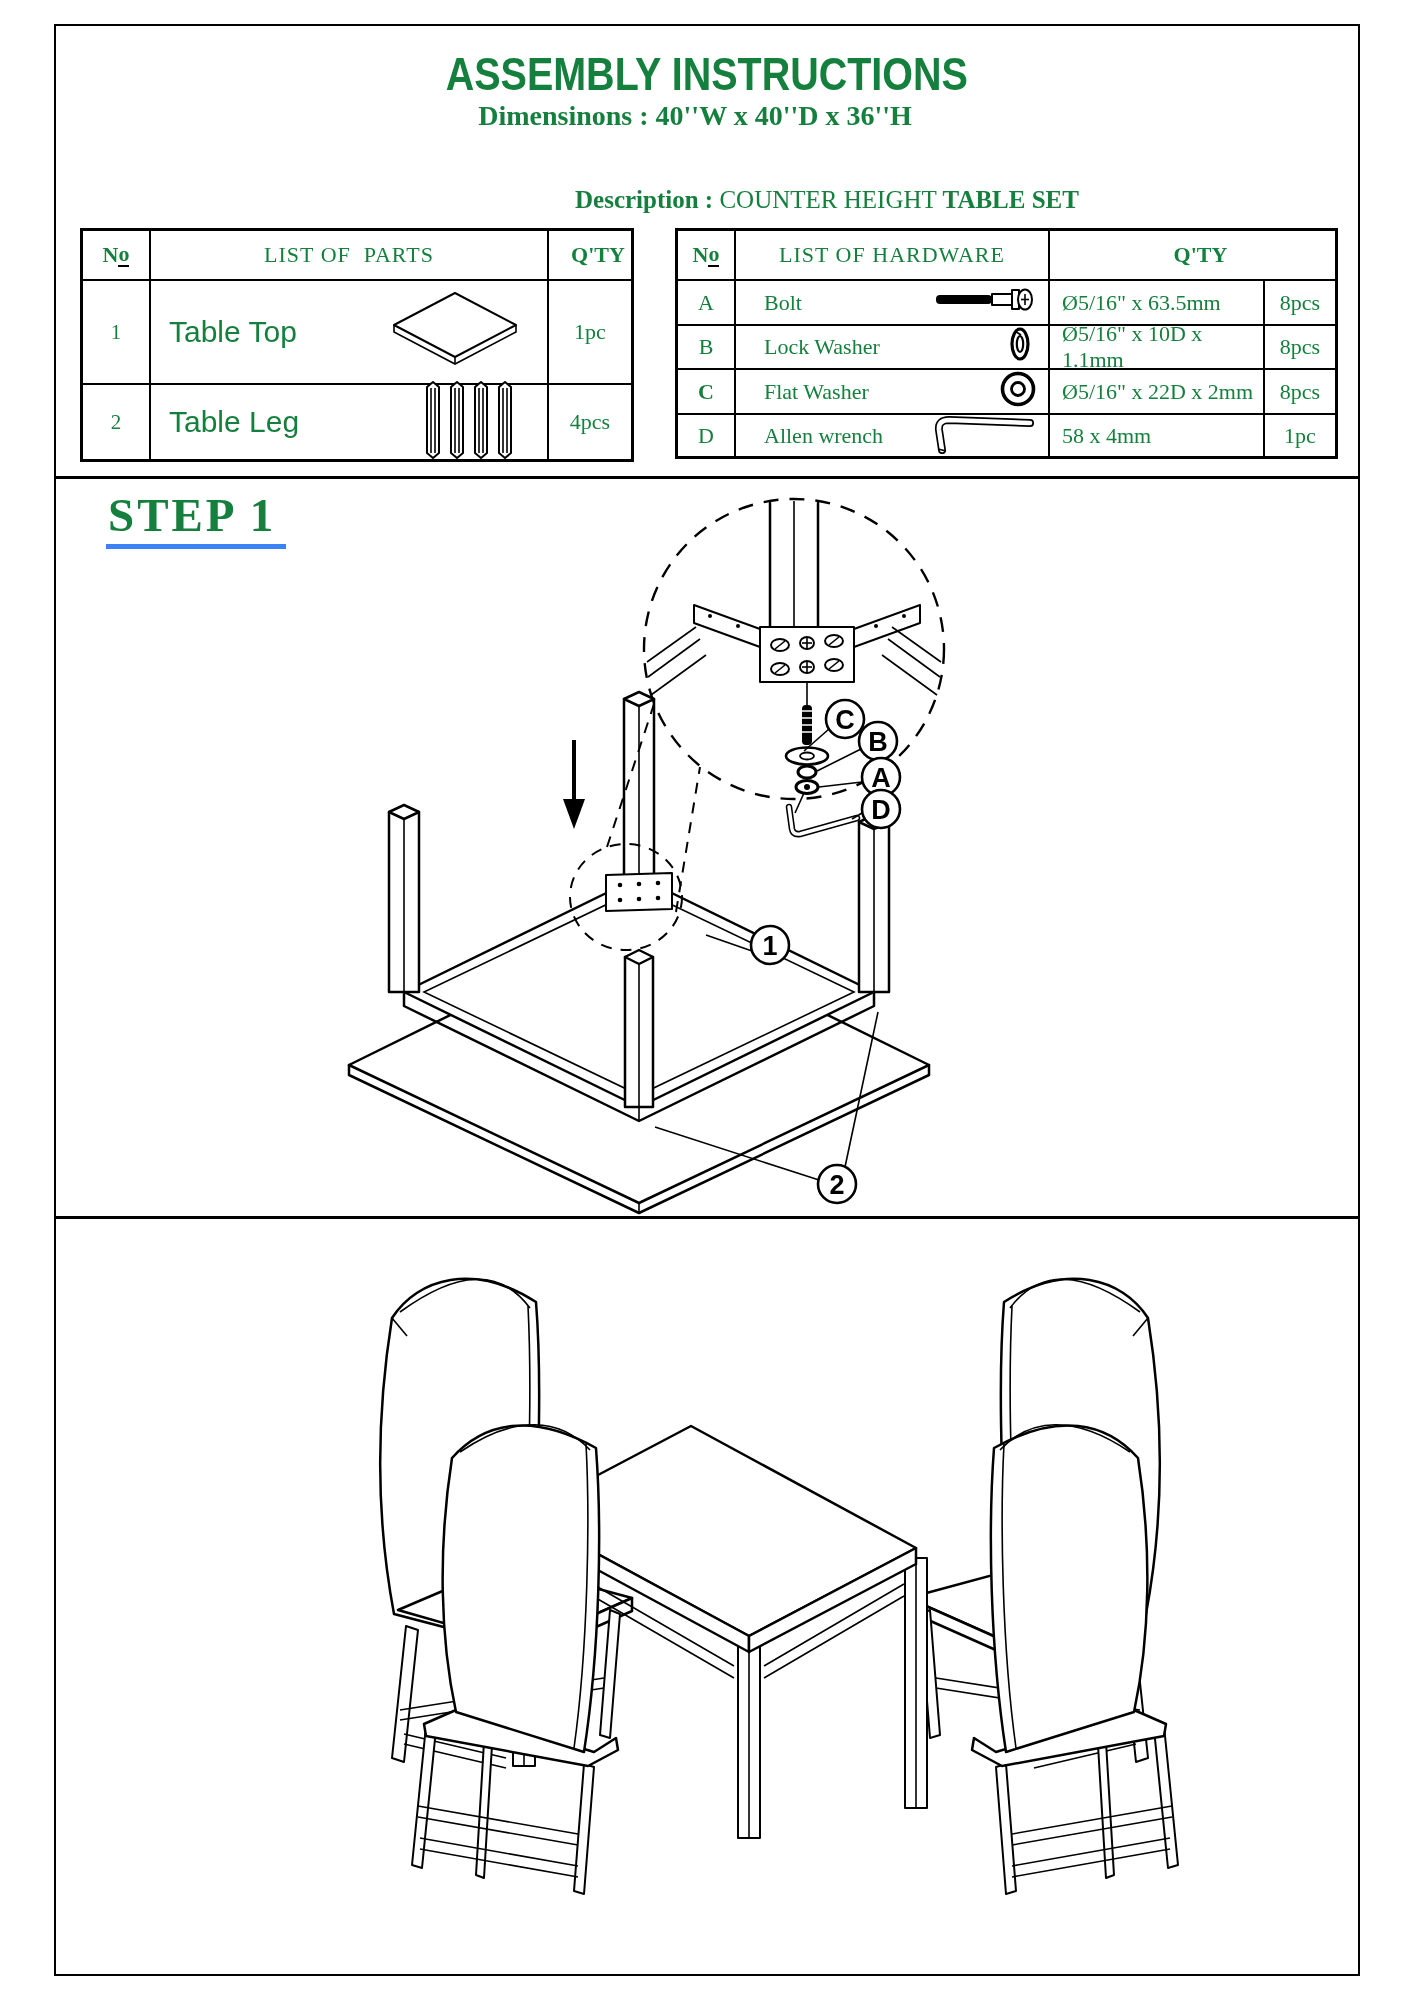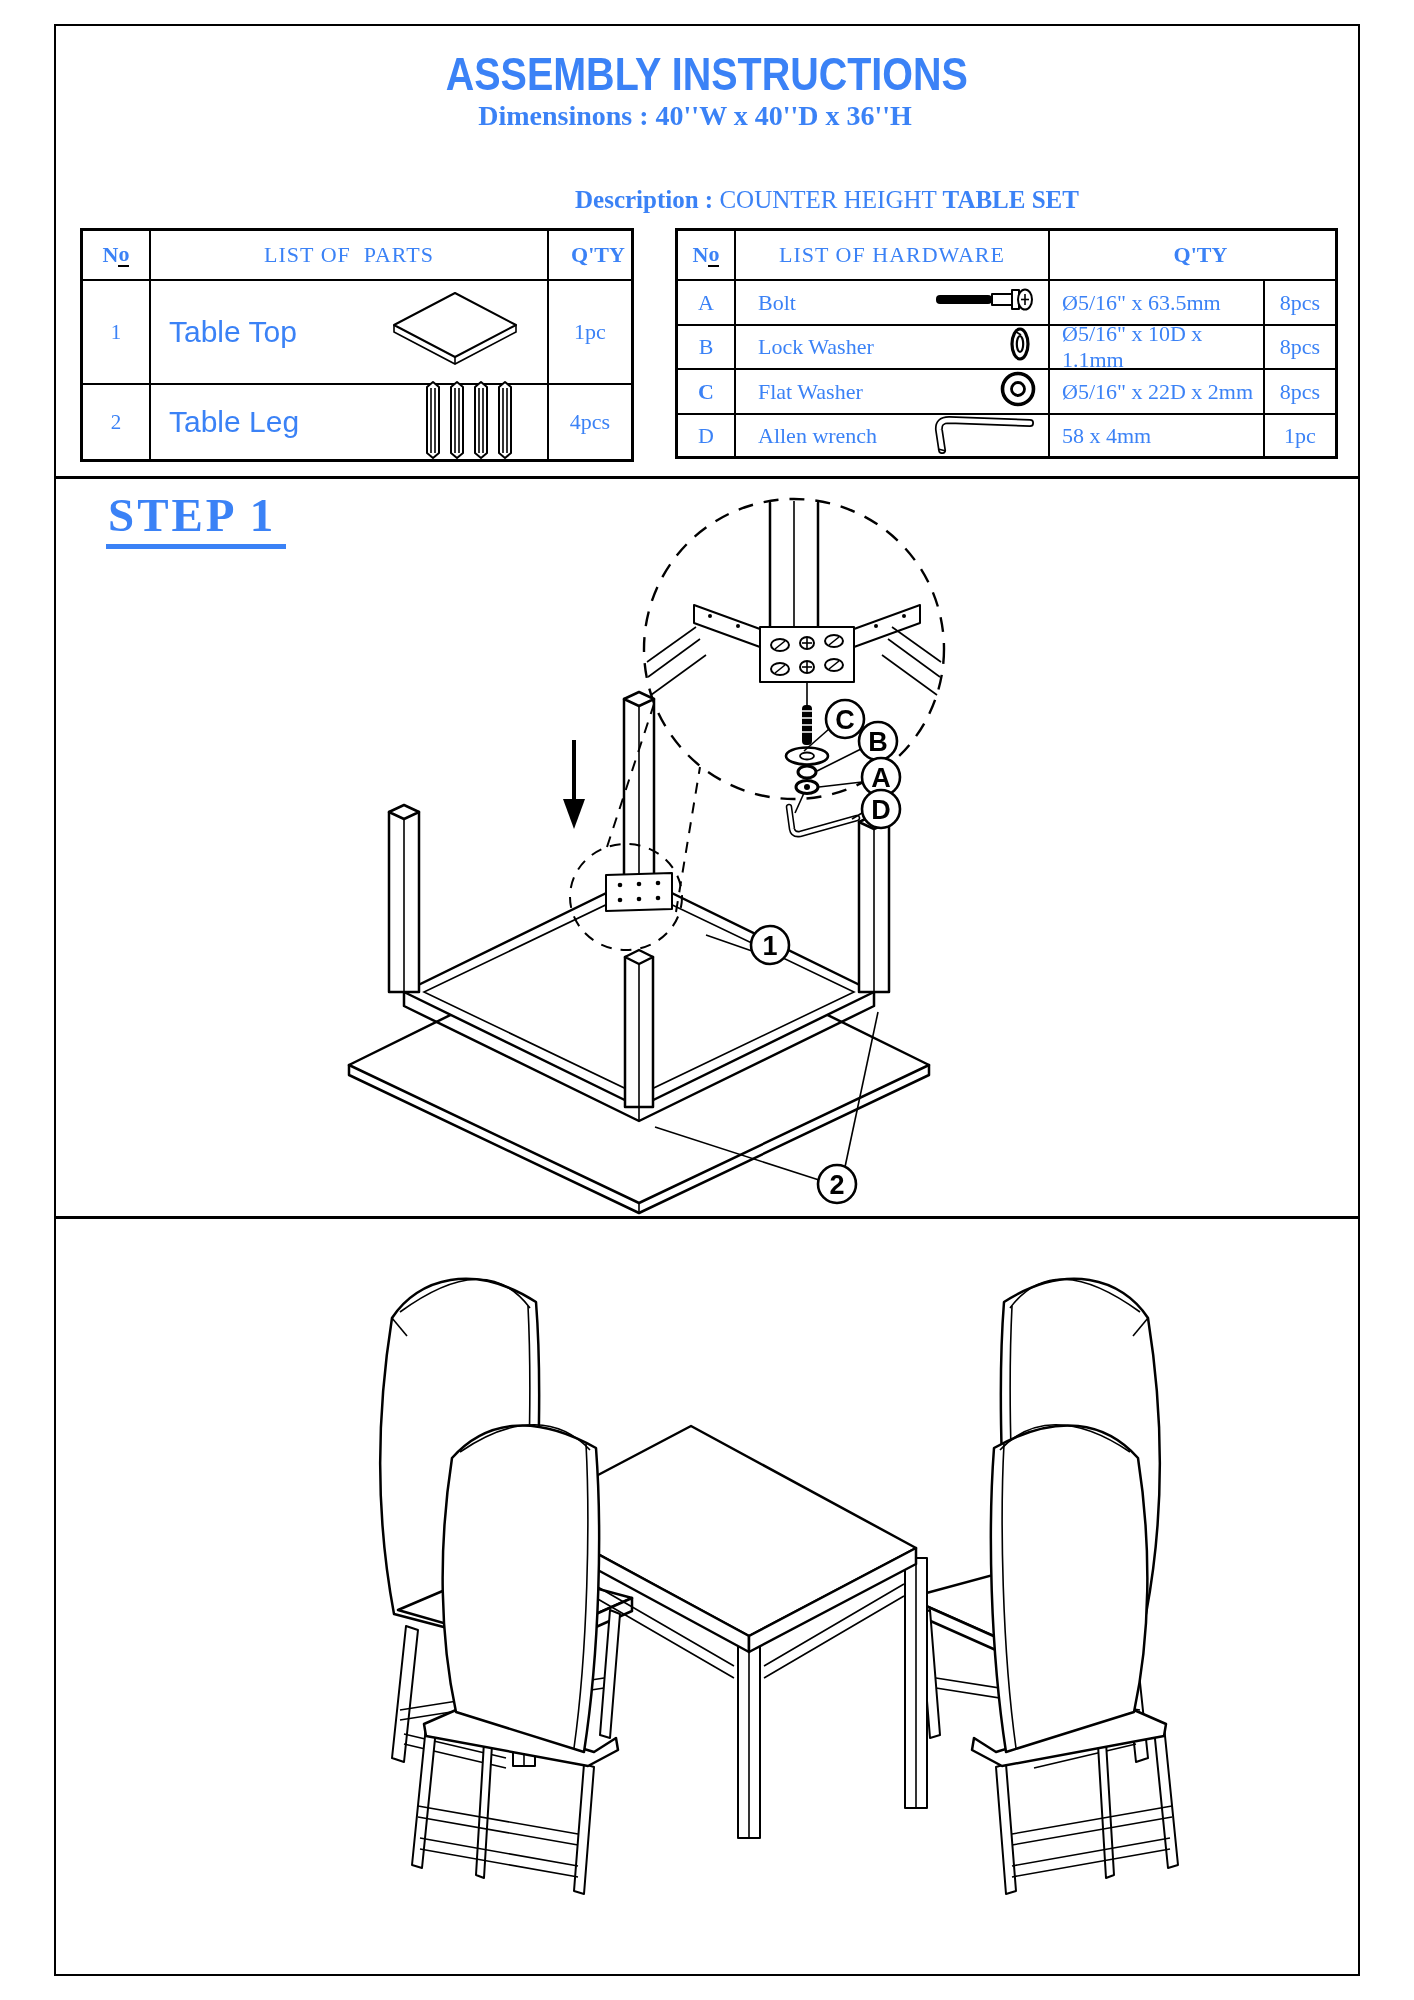--- a/index.html
+++ b/index.html
@@ -1,17 +1,17 @@
 <!DOCTYPE html>
 <html><head>
 <meta charset="utf-8">
 <style>
   html,body{margin:0;padding:0;background:#e8e8e8;}
   .page{position:relative;width:1414px;height:2000px;background:#ffffff;margin:0 auto;
-        font-family:"Liberation Serif",serif;color:#3b82f6;overflow:hidden;}
+        font-family:"Liberation Serif",serif;color:#15803d;overflow:hidden;}
   .frame{position:absolute;left:54px;top:24px;width:1302px;height:1948px;border:2px solid #000;}
   .divider{position:absolute;left:54px;width:1306px;height:3px;background:#000;}
   .title{position:absolute;left:54px;top:46px;width:1306px;text-align:center;}
   .title span{display:inline-block;transform:scaleX(.84);font-family:"Liberation Sans",sans-serif;
         font-weight:bold;font-size:47px;letter-spacing:0px;white-space:pre;}
   .dims{position:absolute;left:42px;top:100px;width:1306px;text-align:center;
         font-weight:bold;font-size:28px;white-space:pre;}
   .desc{position:absolute;left:575px;top:186px;font-size:25px;white-space:pre;}
   .desc .b{font-weight:bold;}
   
@@ -23,21 +23,21 @@
   #parts{left:80px;top:228px;grid-template-columns:68px 398px 82px;grid-template-rows:50px 104px 74px;}
   #hardware{left:675px;top:228px;grid-template-columns:58px 314px 215px 70px;
             grid-template-rows:50px 45px 44px 45px 41px;}
   .hcell{font-size:27px;letter-spacing:1px;white-space:pre;text-align:center;}
   .no-h{font-weight:bold;font-size:24px;}
   .no-h .u{border-bottom:2px solid #000;line-height:1;}
   .qty-h{font-weight:bold;font-size:23px;padding-left:16px;}
   .pname{justify-content:flex-start !important;padding:16px 18px;}
   .pname .nm{font-family:"Liberation Sans",sans-serif;font-size:30px;}
   .pname .ic{margin-left:auto;margin-right:8px;}
-  .hname{justify-content:flex-start !important;padding-left:22px;}
+  .hname{justify-content:flex-start !important;padding-left:28px;}
   .hname .ic{margin-left:auto;margin-right:10px;}
   .hsize{justify-content:flex-start !important;padding-left:12px;}
   .boldrow{font-weight:bold;}
   
   .step-h{position:absolute;left:106px;top:488px;font-weight:bold;font-size:47px;
           letter-spacing:3px;border-bottom:5px solid #3b82f6;padding:0 10px 2px 2px;white-space:pre;}
   
   svg{position:absolute;}
   .ln{fill:none;stroke:#000;stroke-width:2.5;stroke-linejoin:round;stroke-linecap:round;}
   .ln1{fill:none;stroke:#000;stroke-width:1.6;}

